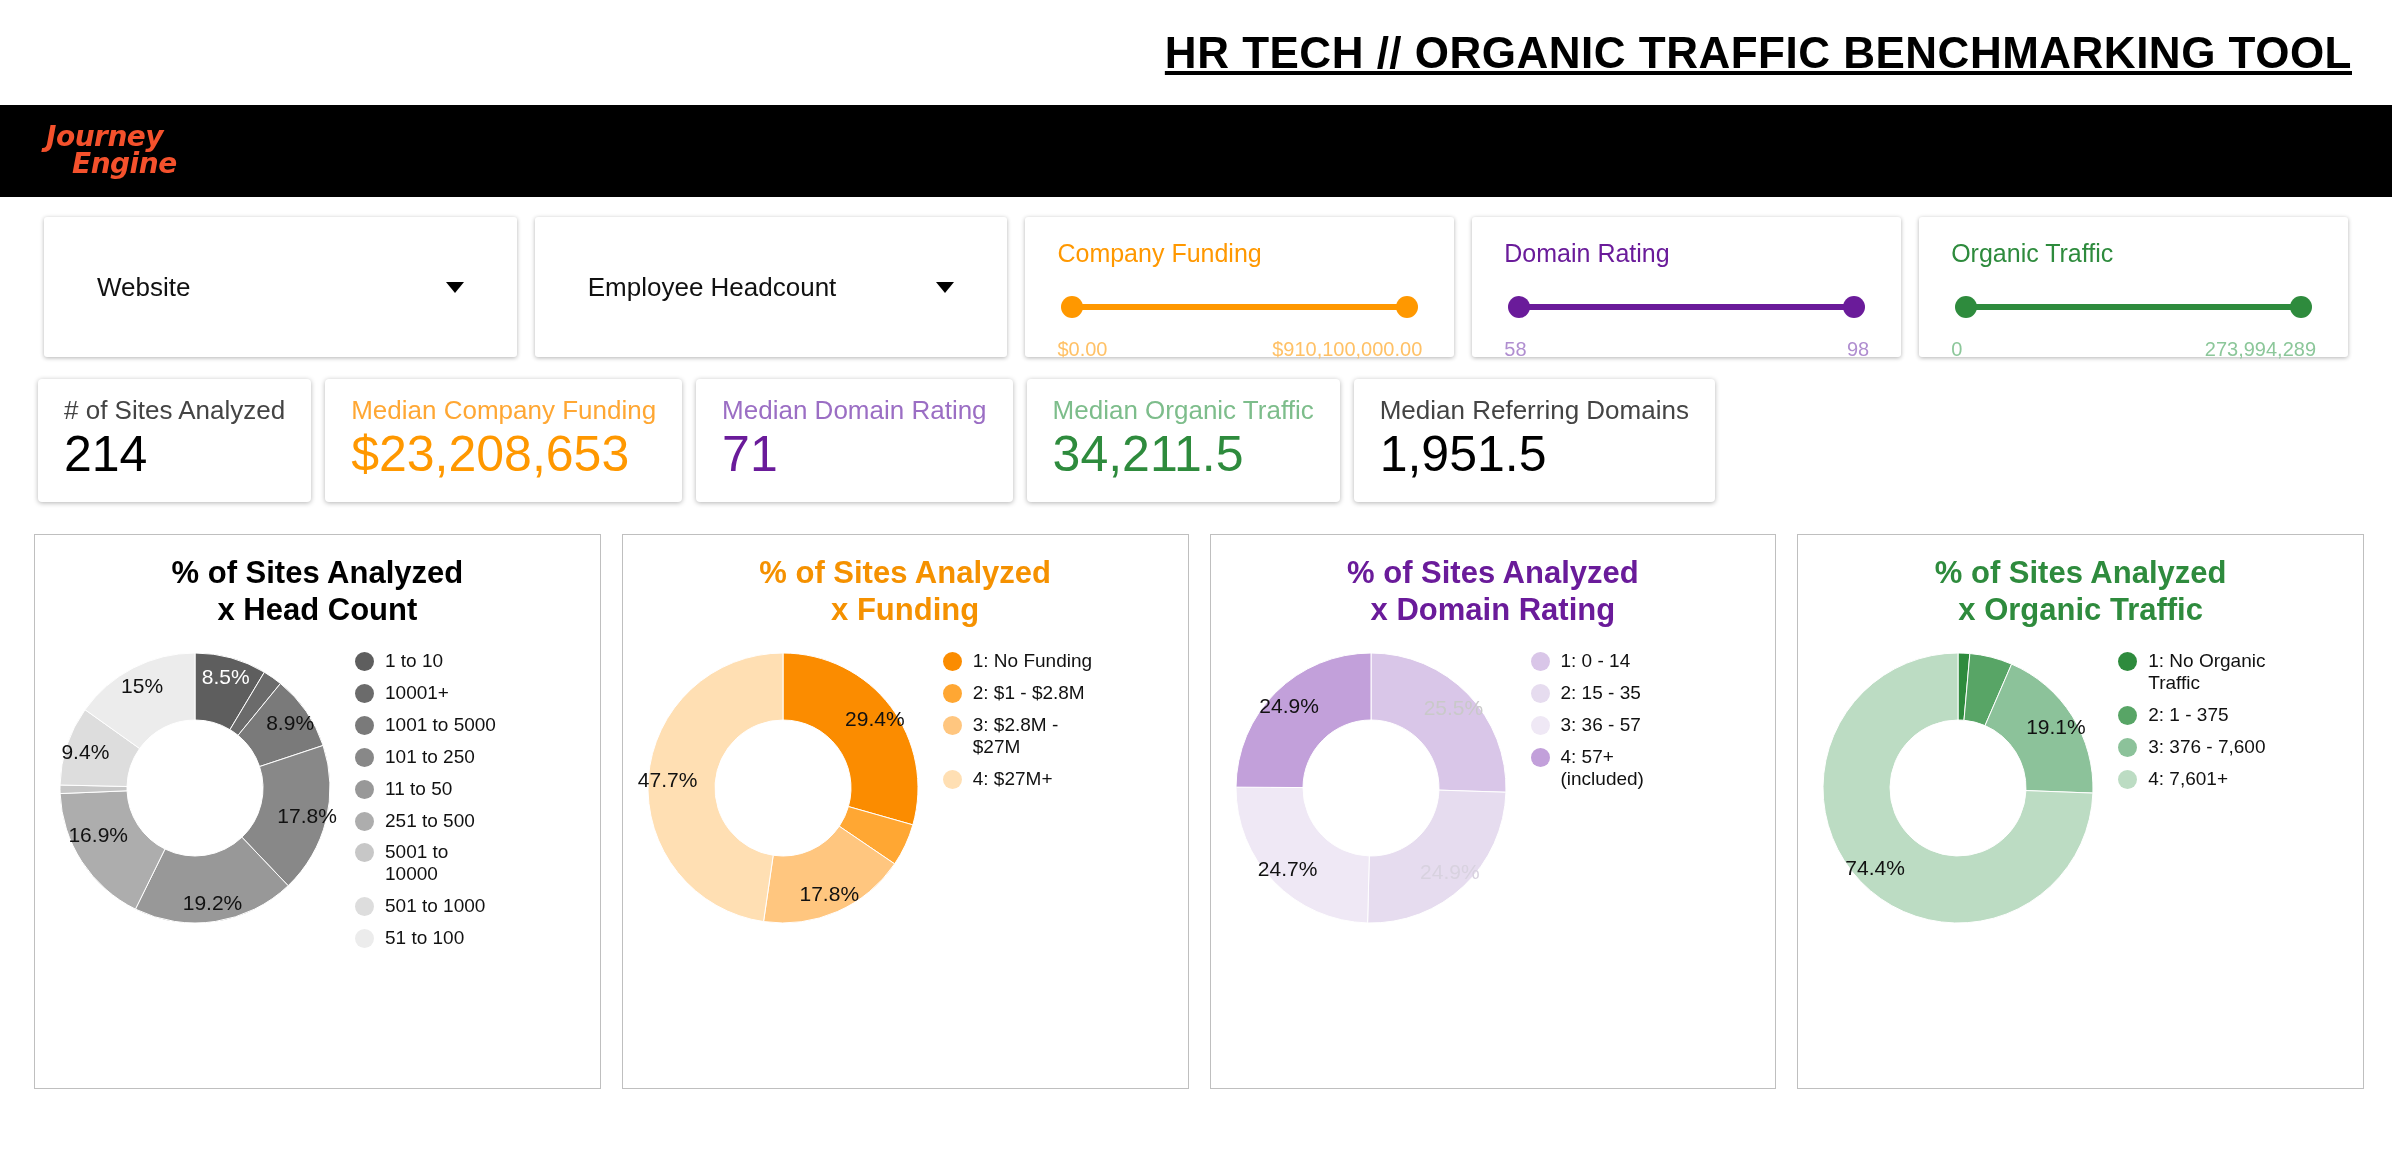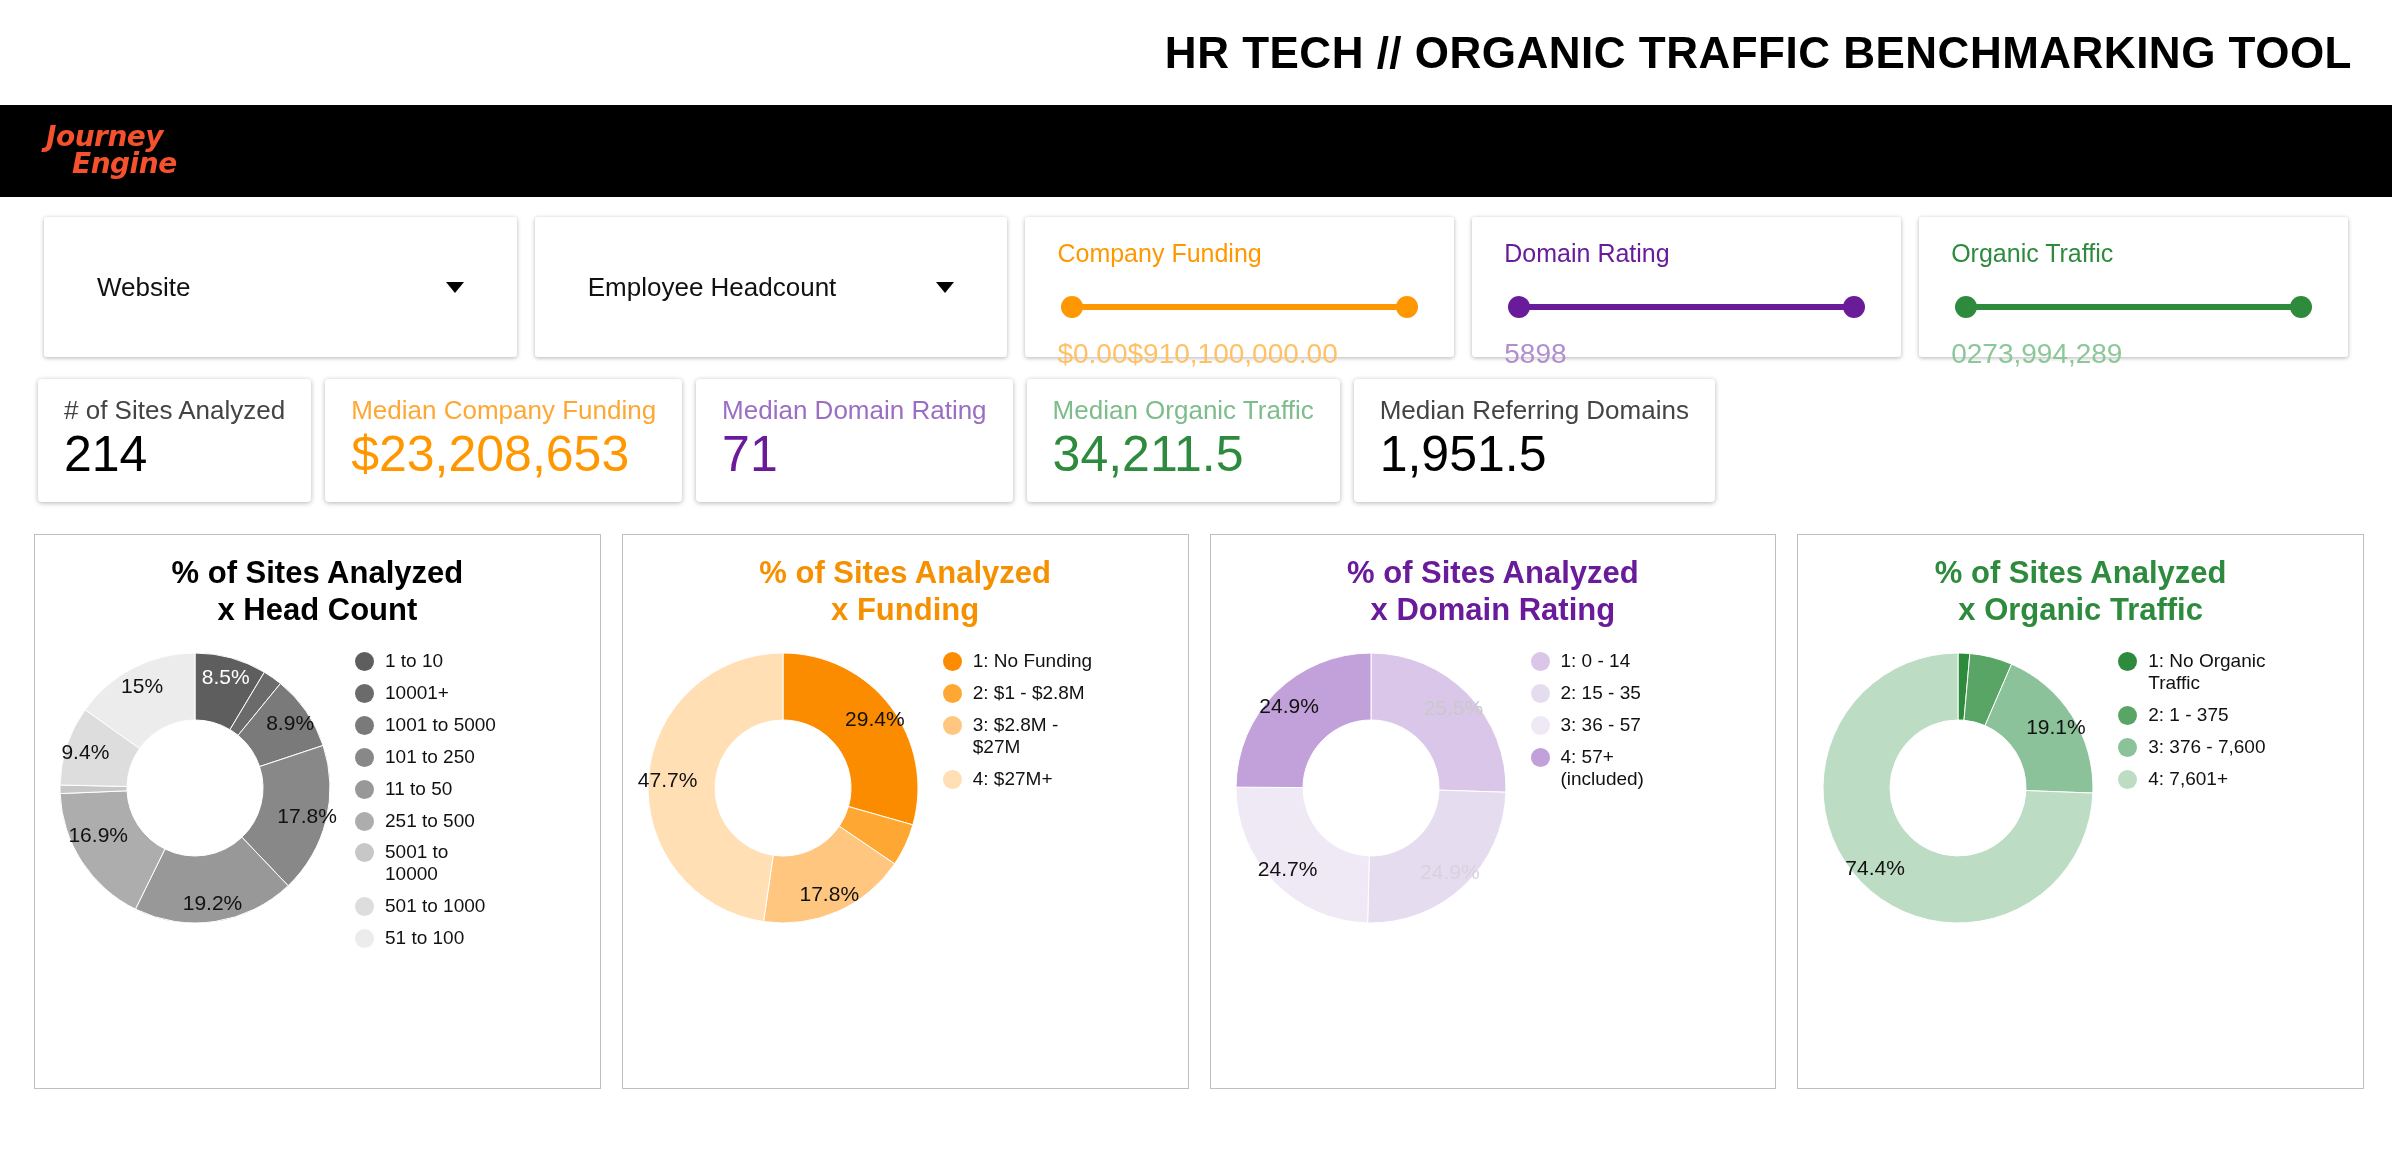--- a/index.html
+++ b/index.html
@@ -18,20 +18,21 @@
     justify-content: flex-end;
     padding-right: 40px;
     background: #ffffff;
   }
   .page-title {
     font-size: 44px;
     font-weight: bold;
     letter-spacing: 0.5px;
     color: #000000;
     white-space: nowrap;
+    text-decoration: underline;
   }
 
   .logo-bar {
     height: 92px;
     background: #000000;
     display: flex;
     align-items: center;
     padding-left: 46px;
   }
   .logo {
@@ -71,21 +72,21 @@
   .slider-track-wrap { position: relative; height: 22px; margin: 0 4px 20px 4px; }
   .slider-track {
     position: absolute; top: 8px; left: 9px; right: 9px;
     height: 6px; border-radius: 3px;
   }
   .slider-knob {
     position: absolute; top: 0; width: 22px; height: 22px; border-radius: 50%;
   }
   .slider-knob.lo { left: 0; }
   .slider-knob.hi { right: 0; }
-  .slider-ends { display: flex; font-size: 28px; }
+  .slider-ends { display: flex; justify-content: space-between; font-size: 20px; }
 
   
   .kpi-row { display: flex; padding: 22px 44px 10px 38px; align-items: flex-start; }
   .kpi-card {
     background: #ffffff;
     border-radius: 4px;
     box-shadow: 0 1px 5px rgba(0,0,0,0.30);
     padding: 16px 26px 20px 26px;
     margin-right: 14px;
     display: inline-flex;

